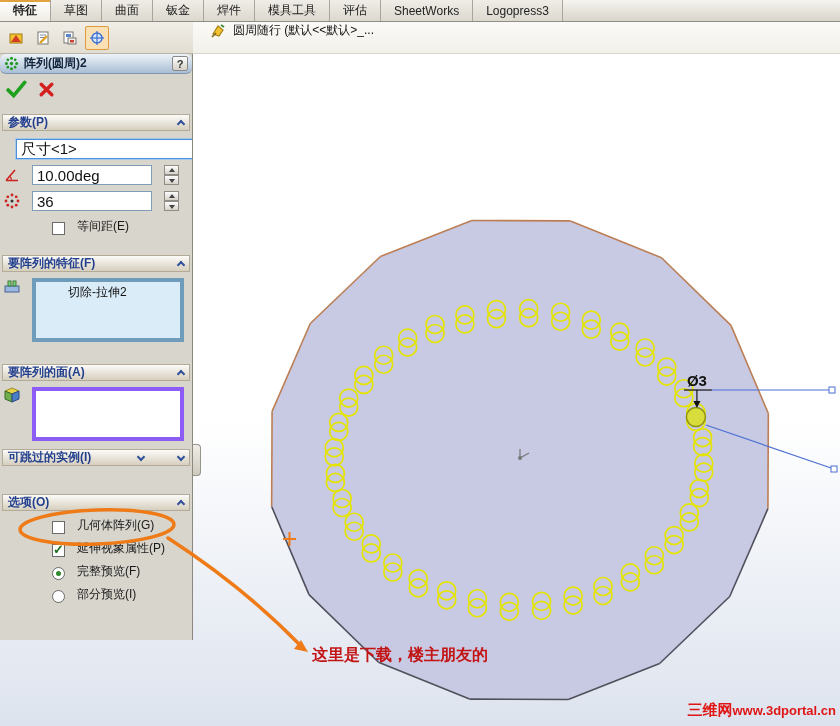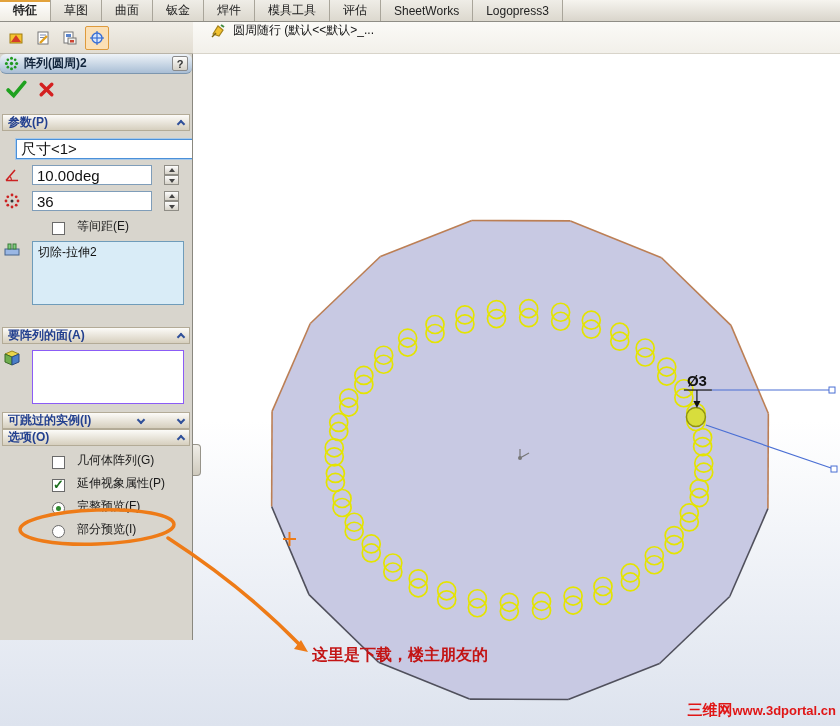--- a/index.html
+++ b/index.html
@@ -40,21 +40,21 @@
   .pm-actions { height:28px; display:flex; align-items:center; gap:10px; padding:2px 6px 0; }
 
   .sec-header { height:17px; margin:0 2px; display:flex; align-items:center; padding:0 5px;
                 background:linear-gradient(#fcfbf8,#d6cfbe); border:1px solid #b3ab97;
                 color:#23408f; font-weight:bold;gap:34px; }
   .sec-header .hd-label { flex:1; }
   .chev { width:6px; height:6px; border-left:2px solid #30509a; border-top:2px solid #30509a;
           transform:rotate(45deg); margin-top:3px; }
   .chev.down { transform:rotate(225deg); margin-top:-2px; }
   .mt12{margin-top:12px}.mt8{margin-top:8px}.mt7{margin-top:7px}.mt6{margin-top:6px}
-  .mt20{margin-top:20px}.mt22{margin-top:22px}.mt28{}
+  .mt20{margin-top:20px}.mt22{margin-top:22px}.mt28{margin-top:28px}
 
   .row { display:flex; align-items:center; padding:0 8px 0 4px; gap:12px; height:20px; }
   .field { height:20px; border:1px solid #7f9db9; background:#fff; font-size:15px; padding:1px 4px;
            font-family:inherit; color:#111; }
   .field.focus { border:1px solid #4a90d9; box-shadow:0 0 0 1px #a7c8e8; }
   .grow { flex:1; }
   .w118 { width:120px; }
   .spin { display:flex; flex-direction:column; width:15px; height:20px; }
   .spin > div { flex:1; background:linear-gradient(#fdfdfd,#d6d2c8); border:1px solid #8f8d86;
                 display:flex; align-items:center; justify-content:center; }
@@ -63,21 +63,21 @@
 
   .check-row { display:flex; align-items:flex-end; gap:12px; height:16px; margin-left:52px; }
   .cb { width:13px; height:13px; background:#fff; border:1px solid #6a6a6a; position:relative; flex:none; }
   .cb.on::after { content:"✓"; position:absolute; left:0px; top:-3px; font-size:13px; font-weight:bold; color:#1c6e1c; }
   .rb { width:13px; height:13px; background:#fff; border:1px solid #6a6a6a; border-radius:50%;
         position:relative; flex:none; }
   .rb.on::after { content:""; position:absolute; left:3px; top:3px; width:5px; height:5px;
                   border-radius:50%; background:#2f8a2f; }
 
   .list-row { display:flex; align-items:flex-start; padding:0 8px 0 4px; gap:12px; }
-  .listbox { flex:1; background:#fff; border:1px solid #8b5cf6; }
+  .listbox { flex:1; background:#fff; border:4px solid #8b5cf6;padding-left:27px; }
   .listbox.blue { background:#d9ecf7; border-color:#6f9cba; }
   .list-item { padding:2px 5px; color:#111; }
   .h64{height:64px}.h54{height:54px}
 
   #splitter { position:absolute; left:193px; top:444px; width:8px; height:32px; z-index:21;
               background:linear-gradient(#efede7,#cfcabd); border:1px solid #97948a; border-left:none;
               border-radius:0 4px 4px 0; }
 
   
   #annotation-text { position:absolute; left:312px; top:645px; z-index:60; color:#c31414;
@@ -318,20 +318,24 @@
       <span class="spin">
         <div class="up"></div>
         <div class="dn"></div>
       </span>
     </div>
     <label class="check-row mt8">
       <span class="cb"></span>
       <span>等间距(E)</span>
     </label>
 
+    <div class="sec-header mt20">
+      <span class="hd-label">要阵列的特征(F)</span>
+      <span class="chev"></span>
+    </div>
     <div class="list-row mt6">
       <svg width="16" height="16" viewBox="0 0 16 16">
         <rect x="1" y="8" width="14" height="6" fill="#9ab7e4" stroke="#46648c"></rect>
         <rect x="4" y="3" width="3" height="5" fill="#7fd07f" stroke="#3a7a3a"></rect>
         <rect x="9" y="3" width="3" height="5" fill="#7fd07f" stroke="#3a7a3a"></rect>
       </svg>
       <div class="listbox blue h64">
         <div class="list-item">切除-拉伸2</div>
       </div>
     </div>

